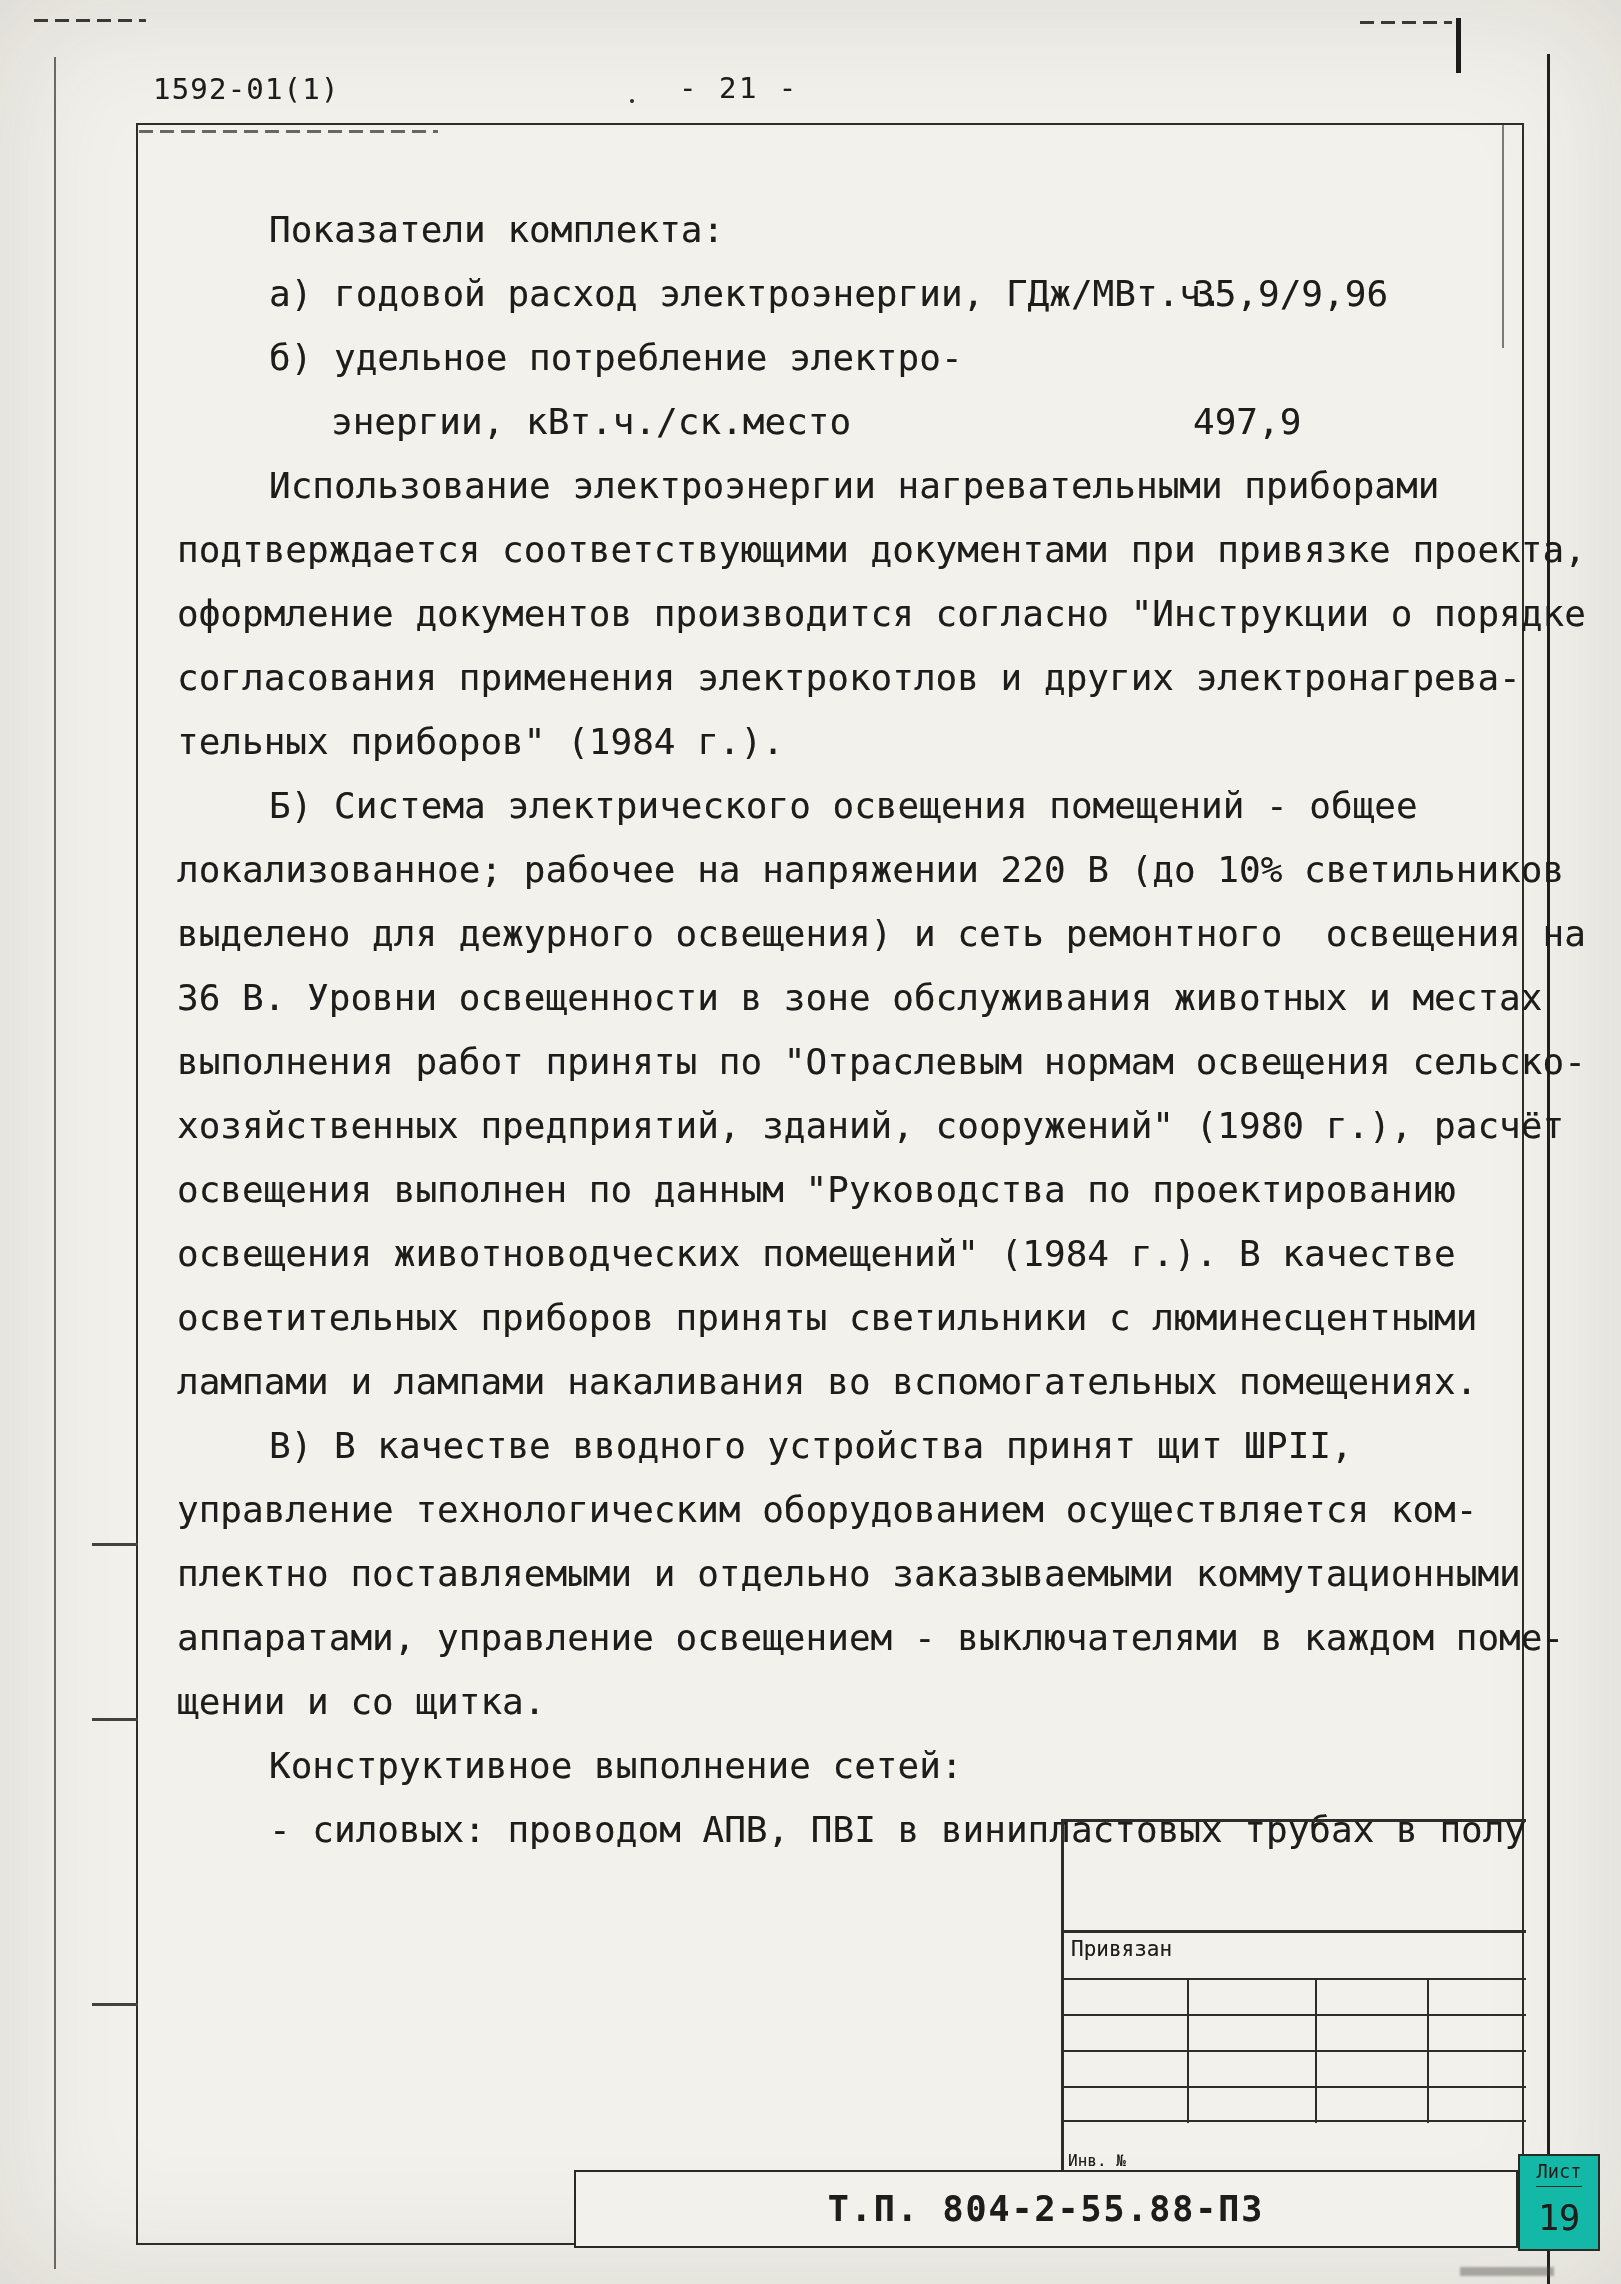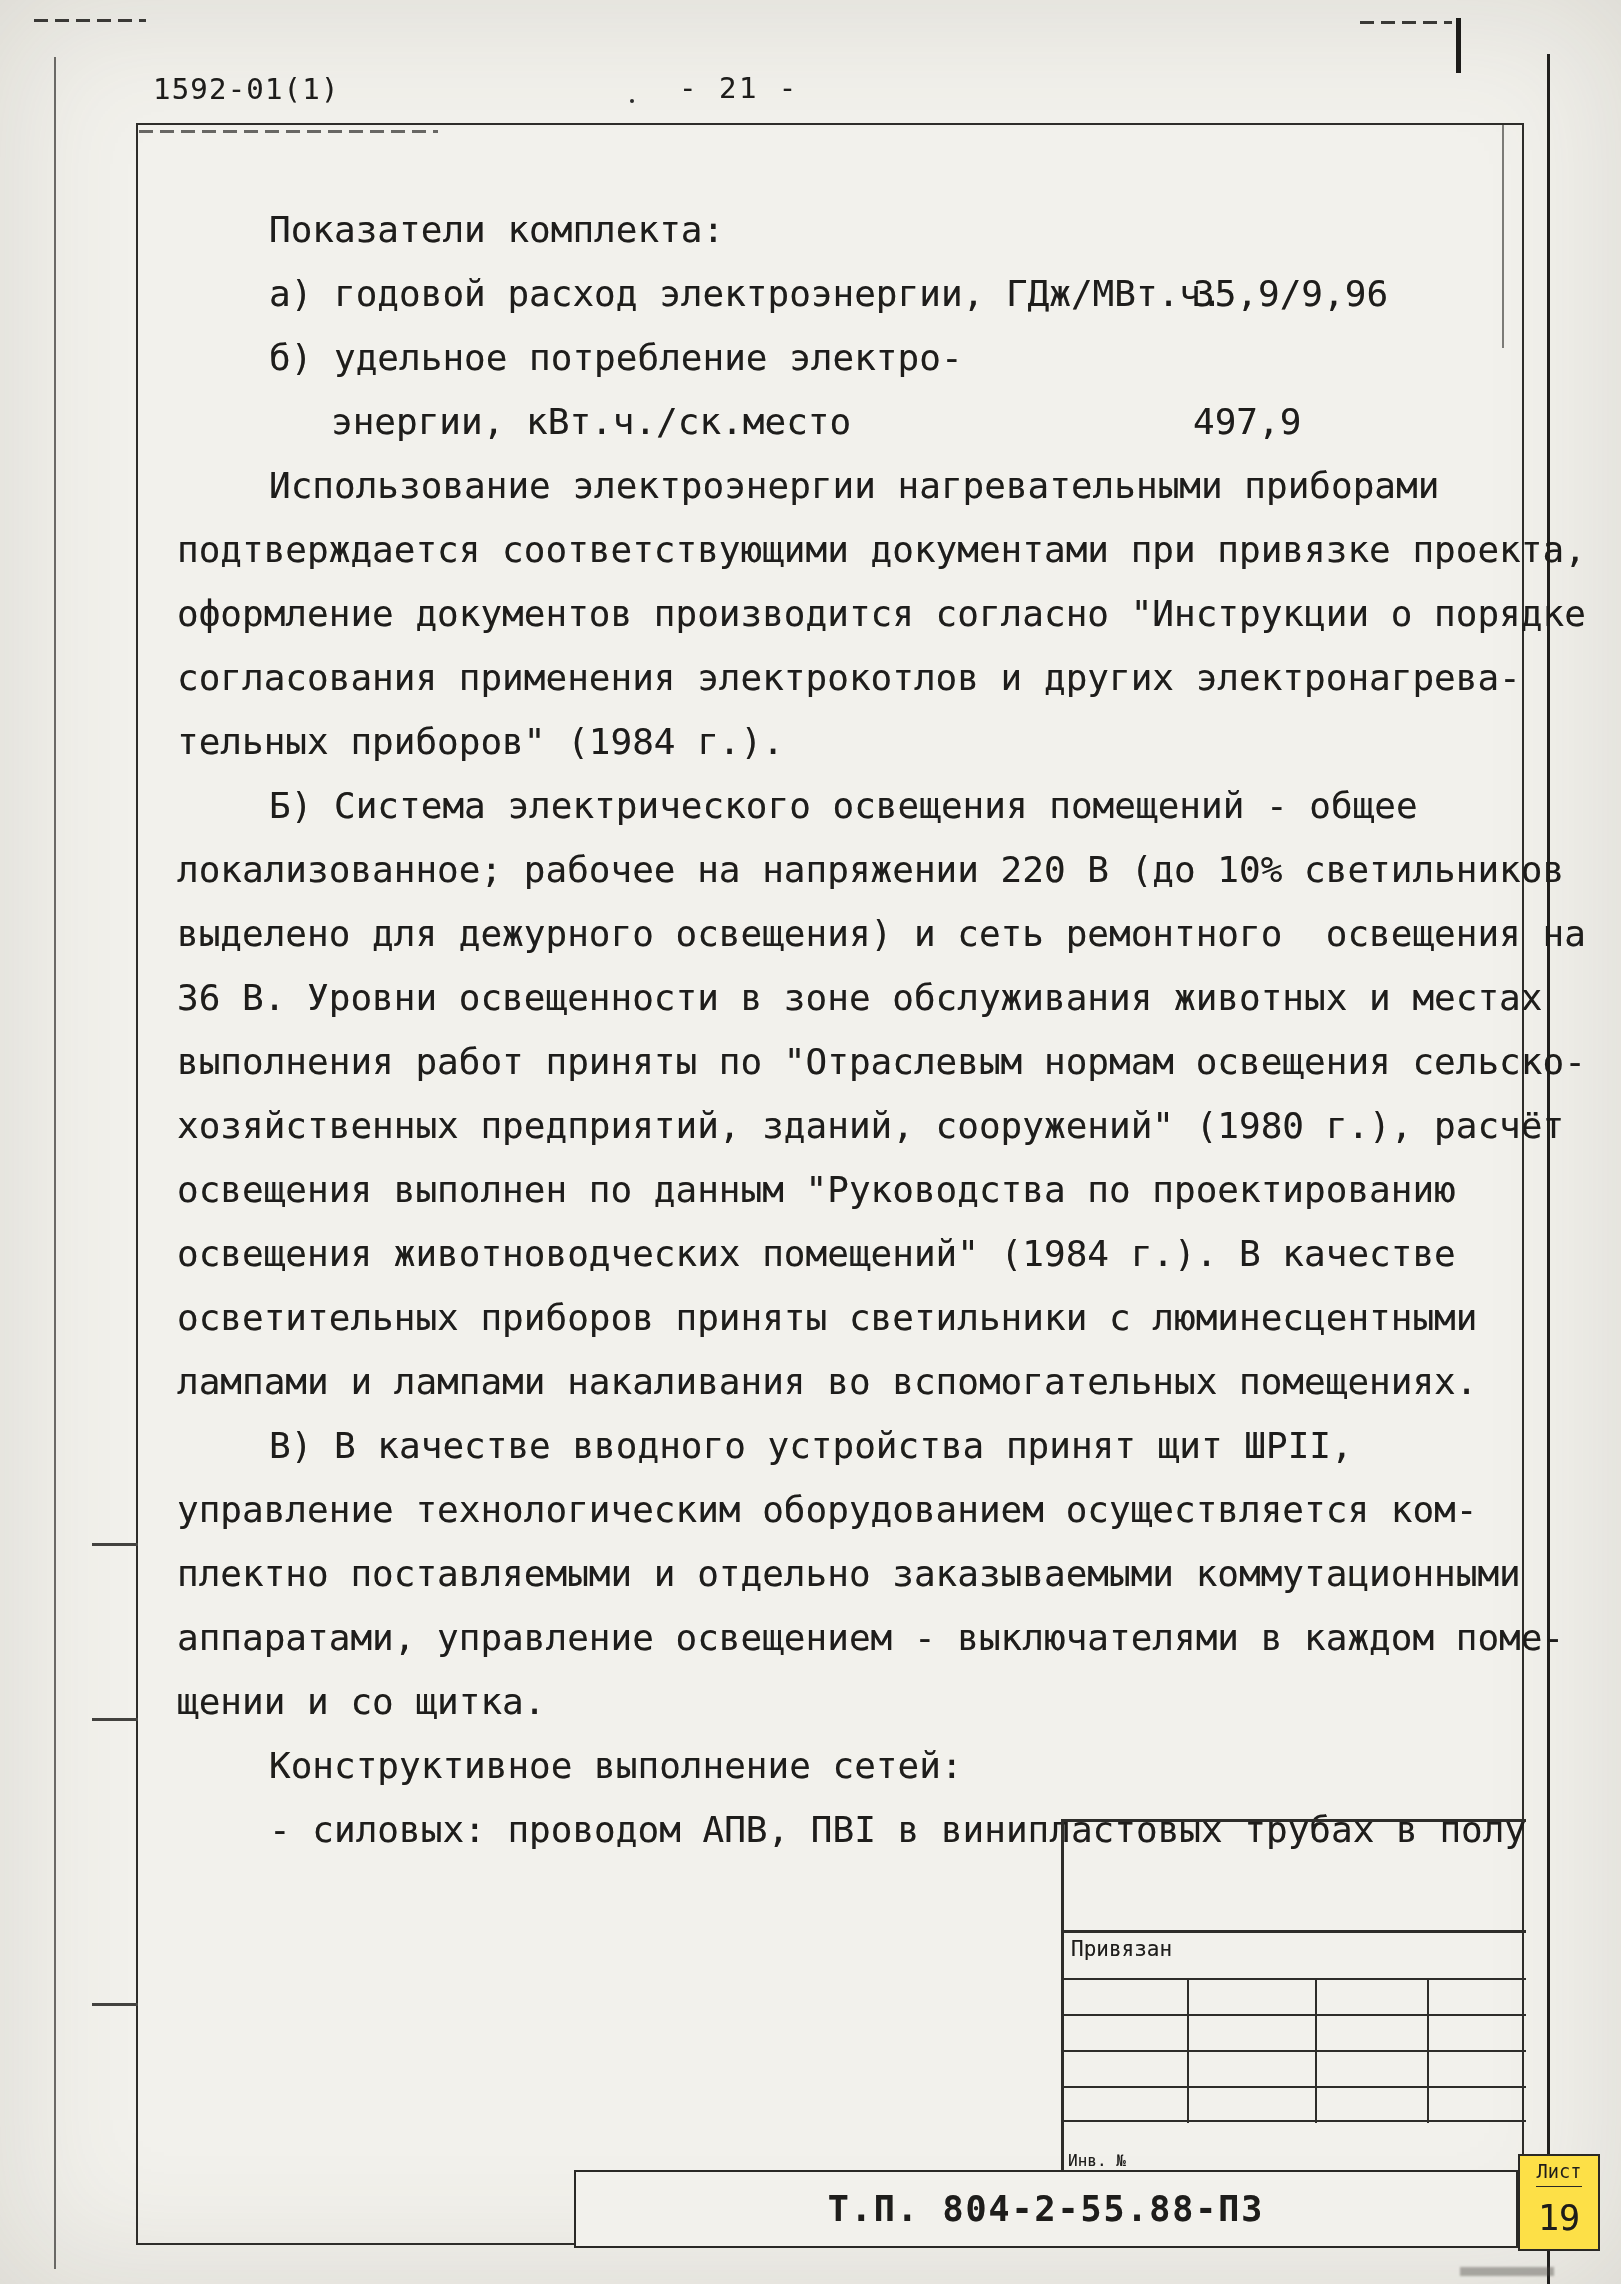--- a/index.html
+++ b/index.html
@@ -65,21 +65,21 @@
     background: #f2f1ec;
   }
   .doc-code-text {
     font-size: 35px; font-weight: bold; letter-spacing: 1.9px;
     text-shadow: 0 0 0.6px rgba(0,0,0,0.4);
   }
   .sheet-box {
     position: absolute; left: 1518px; top: 2154px;
     width: 82px; height: 97px;
     border: 2.5px solid #2a2926; box-sizing: border-box;
-    background: #fde047;
+    background: #14b8a6;
     display: flex; flex-direction: column; align-items: center;
   }
   .sheet-label-cell {
     height: 30px; border-bottom: 1.9px solid #2a2926;
     display: flex; align-items: center; justify-content: center;
     font-size: 18.7px;
   }
   .sheet-number-cell {
     flex: 1;
     display: flex; align-items: center; justify-content: center;

